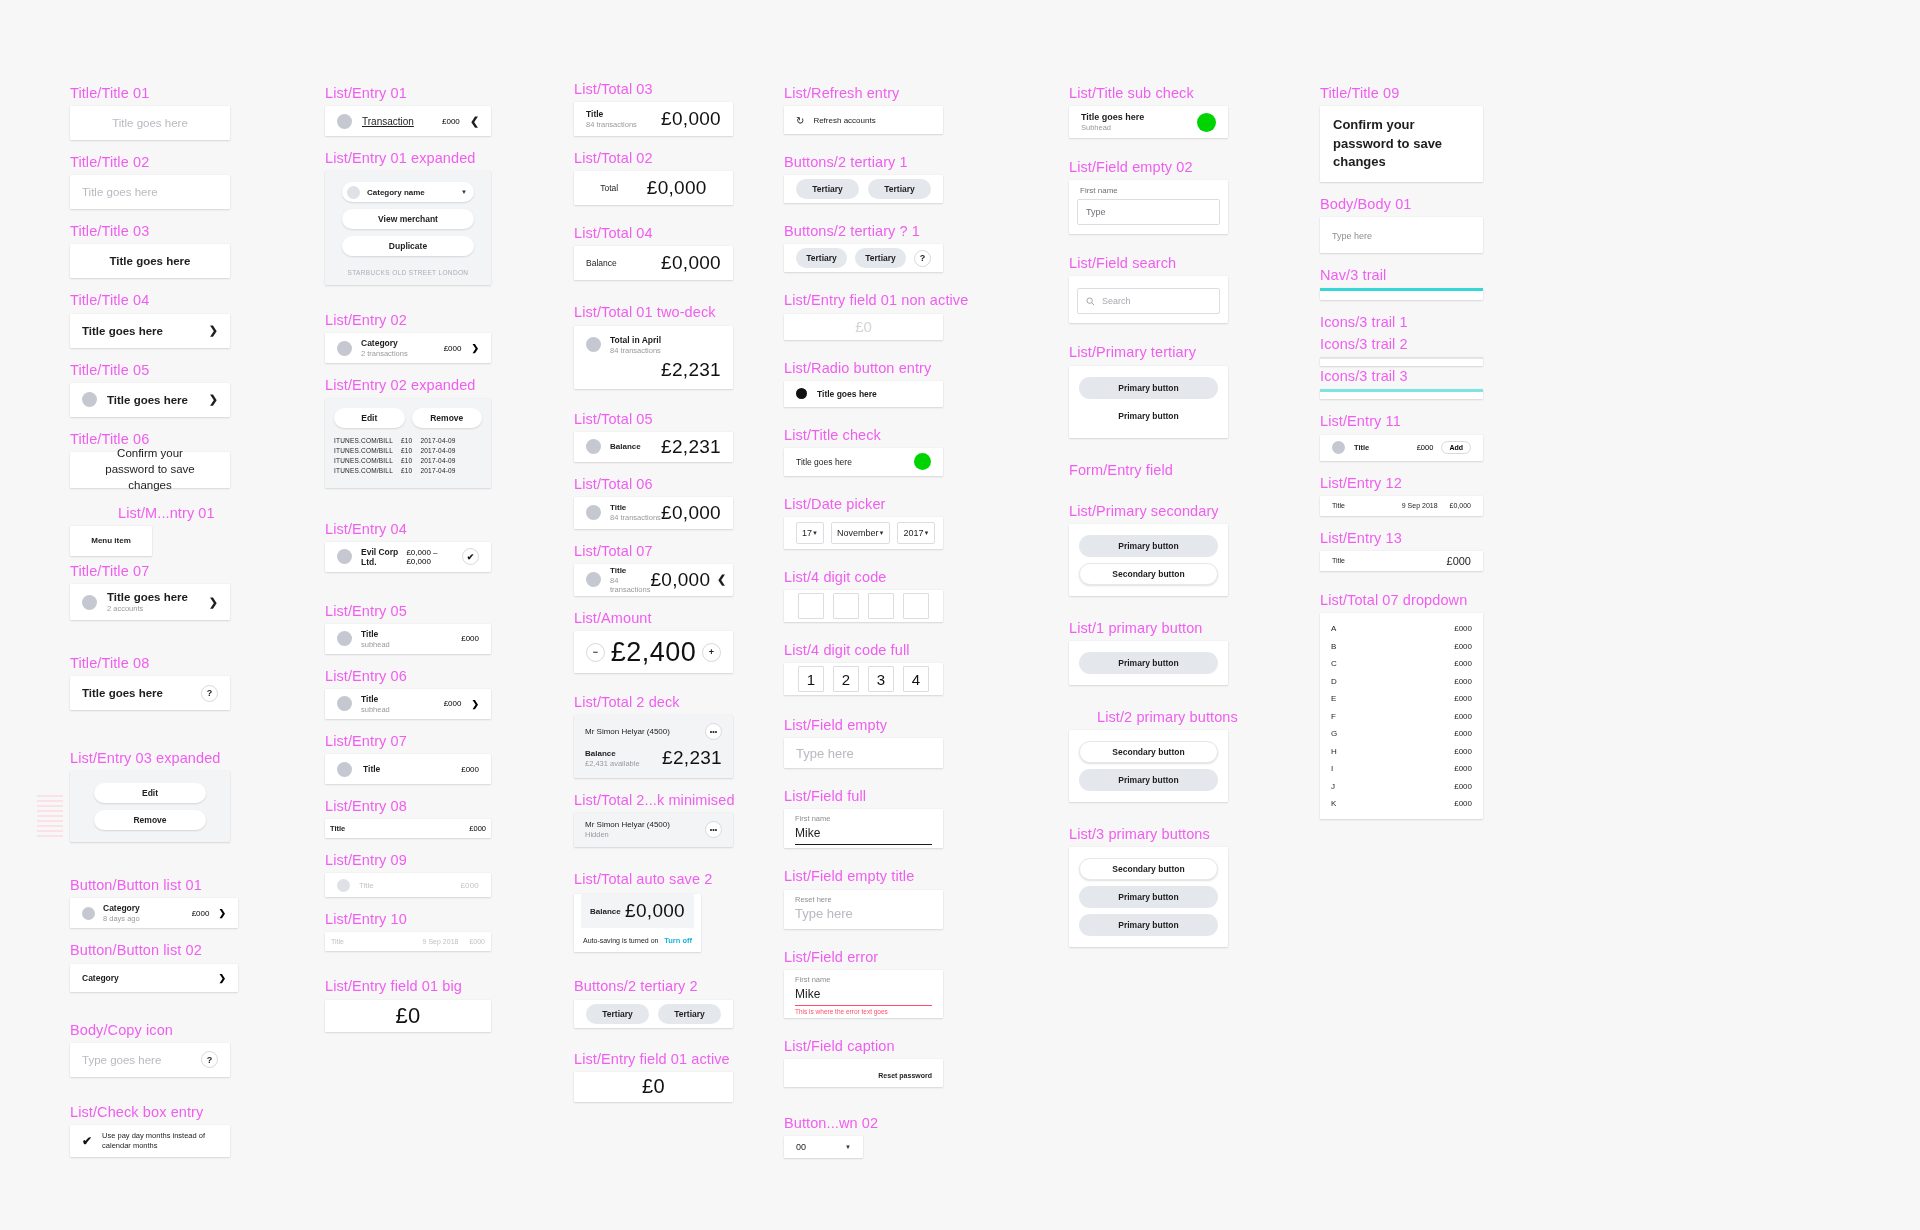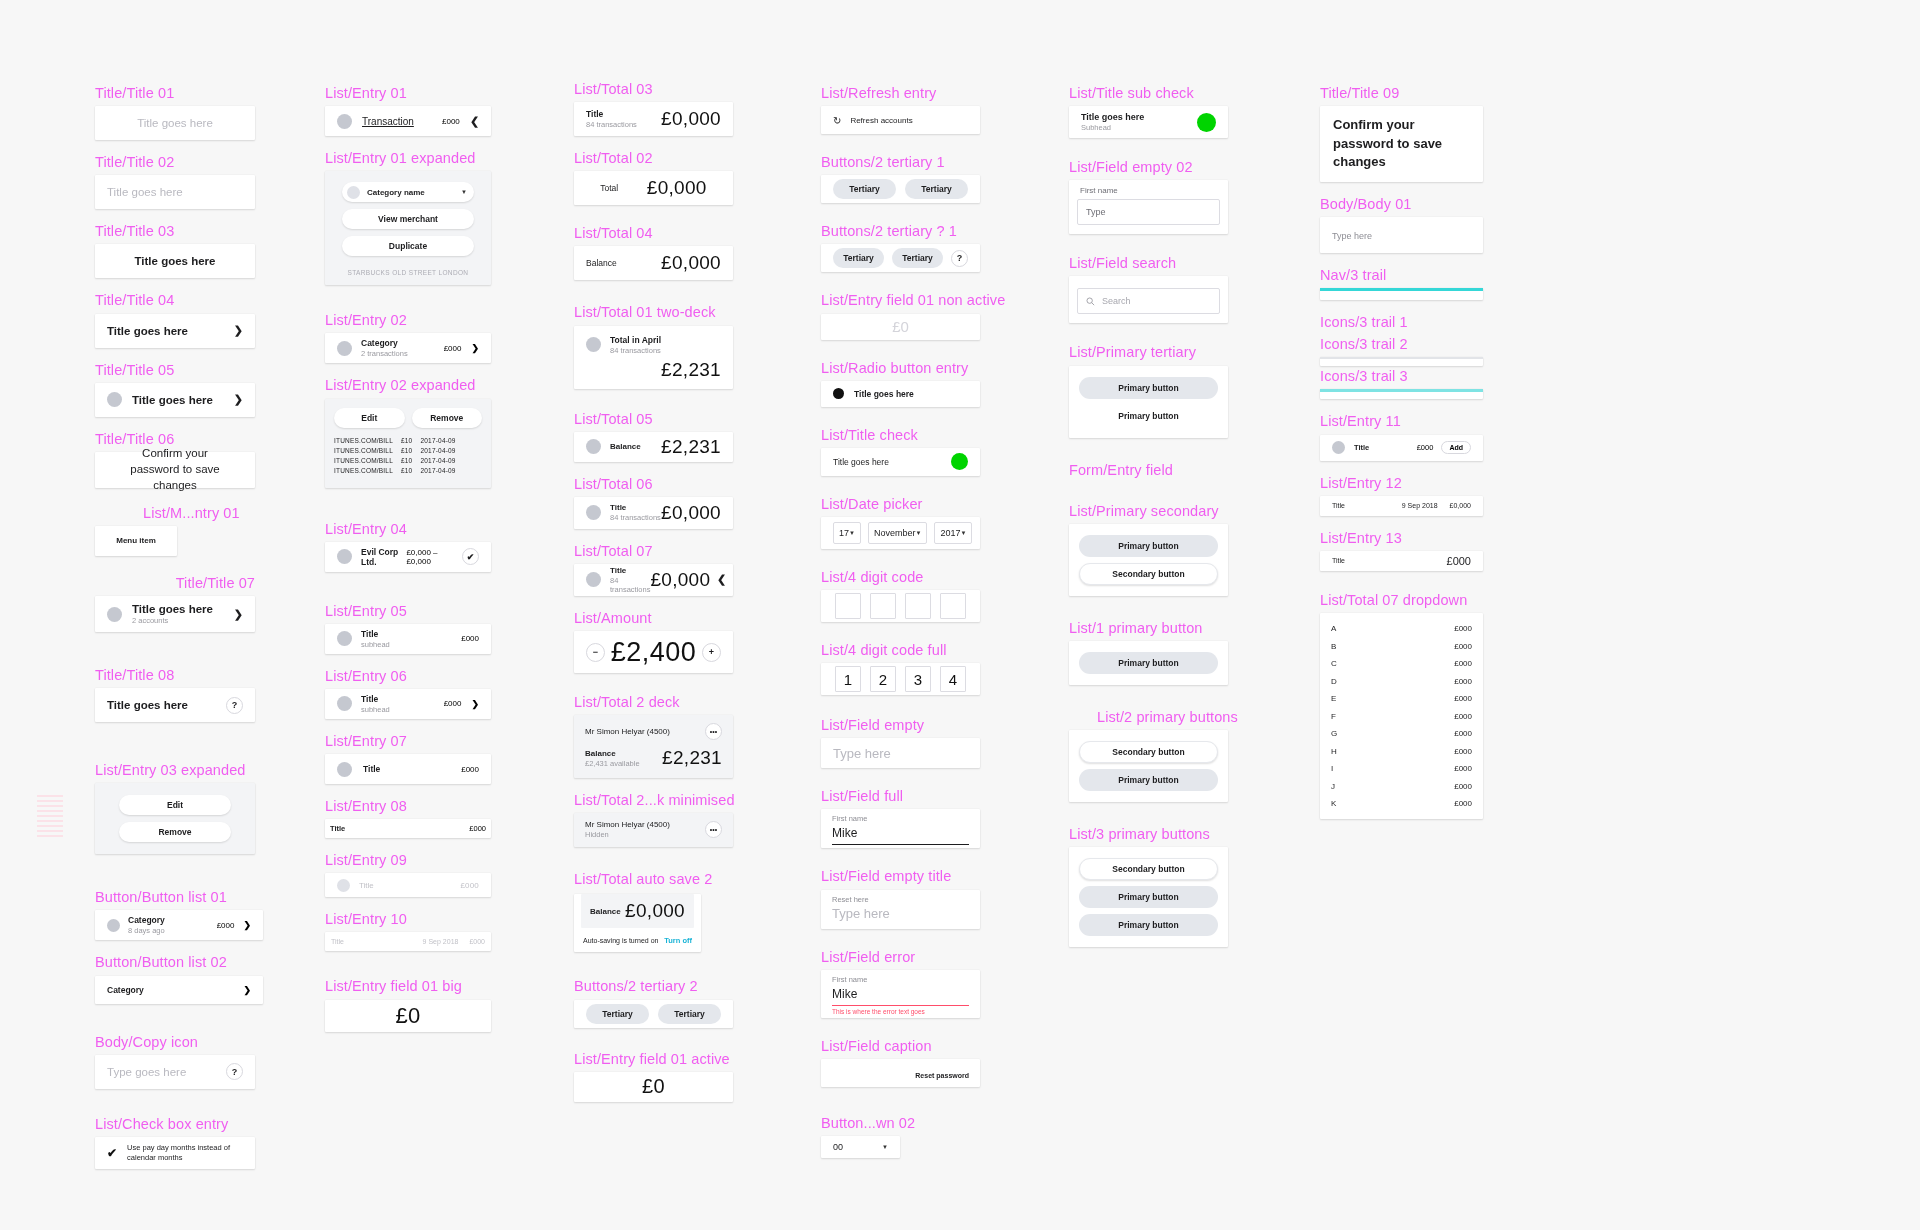--- a/index.html
+++ b/index.html
@@ -98,21 +98,21 @@
   .linkg { color:#19b3d6; font-size:7.5px; font-weight:700; }
   .errtxt { font-size:6.5px; color:#ff4d6a; }
   .stripes { width:26px; height:46px; }
   .stripes i { display:block; height:2px; background:#fbe2e8; margin-bottom:3px; }
 </style>
 </head>
 <body>
 
 <div class="canvas">
 
-  <div class="col" style="left:95px;top:84px;width:160px;">
+  <div class="col" style="left:70px;top:84px;width:160px;">
     <div class="label">Title/Title 01</div>
     <div class="card h34 row" style="justify-content:center;">
       <span class="t-ph">Title goes here</span>
     </div>
 
     <div class="label lbl-gap">Title/Title 02</div>
     <div class="card h34 row pad">
       <span class="t-ph">Title goes here</span>
     </div>
 
@@ -139,21 +139,21 @@
     <div class="label lbl-gap">Title/Title 06</div>
     <div class="card row" style="height:36px;justify-content:center;padding:0 22px;">
       <span class="t-title" style="text-align:center;line-height:1.35;font-weight:400;">Confirm your password to save changes</span>
     </div>
 
     <div class="label lbl-gap" style="margin-top:16px;margin-left:48px;">List/M...ntry 01</div>
     <div class="card h30 row" style="width:82px;justify-content:center;">
       <span style="font-size:8px;font-weight:700;color:#1d1d1f;">Menu item</span>
     </div>
 
-    <div class="label lbl-gap" style="margin-top:18px;text-align:right;">Title/Title 07</div>
+    <div class="label lbl-gap" style="margin-top:6px;">Title/Title 07</div>
     <div class="card row spread pad" style="height:36px;">
       <span class="row" style="gap:10px;">
         <span class="avatar"></span>
         <span>
           <div class="t-title">Title goes here</div>
           <div class="t-sub">2 accounts</div>
         </span>
       </span>
       <span class="chev">❯</span>
     </div>
@@ -486,21 +486,21 @@
       <div class="pill grey" style="flex:1;">Tertiary</div>
       <div class="pill grey" style="flex:1;">Tertiary</div>
     </div>
 
     <div class="label" style="margin-top:22px;">List/Entry field 01 active</div>
     <div class="card row" style="height:30px;justify-content:center;">
       <span class="t-xl">£0</span>
     </div>
   </div>
 
-  <div class="col" style="left:821px;top:84px;width:159px;">
+  <div class="col" style="left:784px;top:84px;width:159px;">
     <div class="label">List/Refresh entry</div>
     <div class="card row pad" style="height:28px;gap:9px;">
       <span style="font-size:10px;color:#1d1d1f;">↻</span>
       <span style="font-size:8px;color:#1d1d1f;">Refresh accounts</span>
     </div>
 
     <div class="label" style="margin-top:19px;">Buttons/2 tertiary 1</div>
     <div class="card row pad" style="height:28px;gap:9px;">
       <div class="pill grey" style="flex:1;">Tertiary</div>
       <div class="pill grey" style="flex:1;">Tertiary</div>

